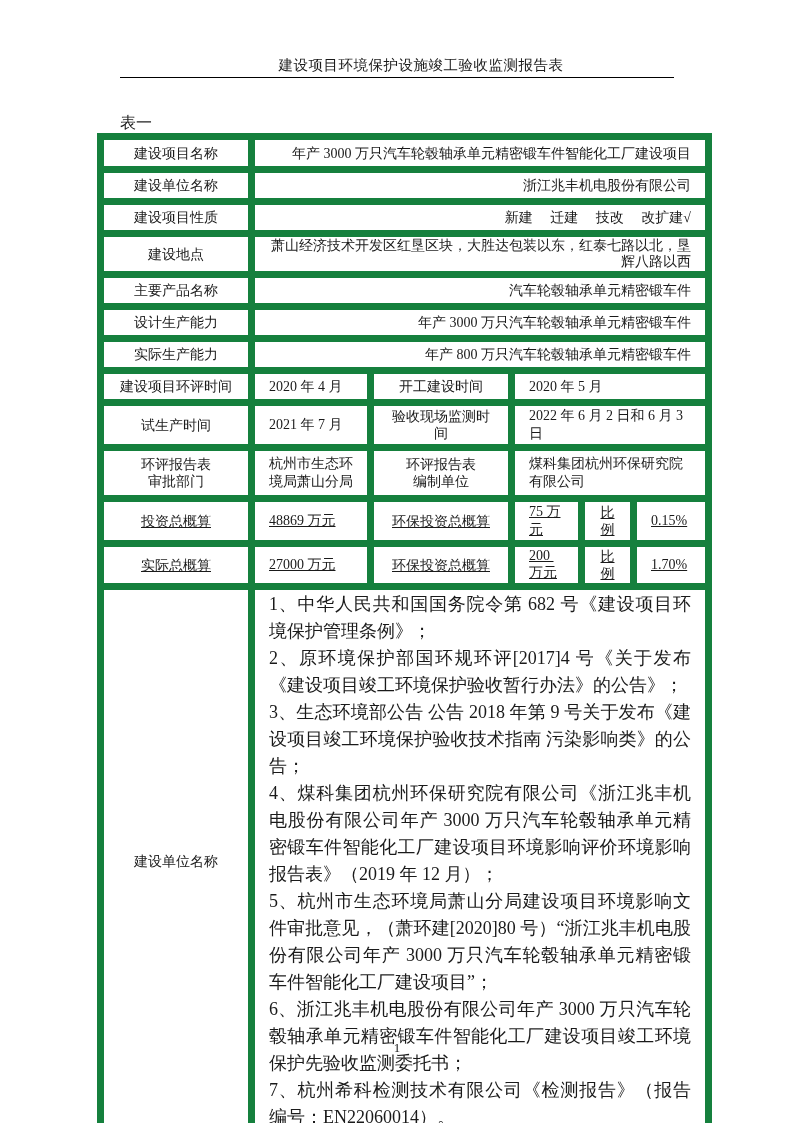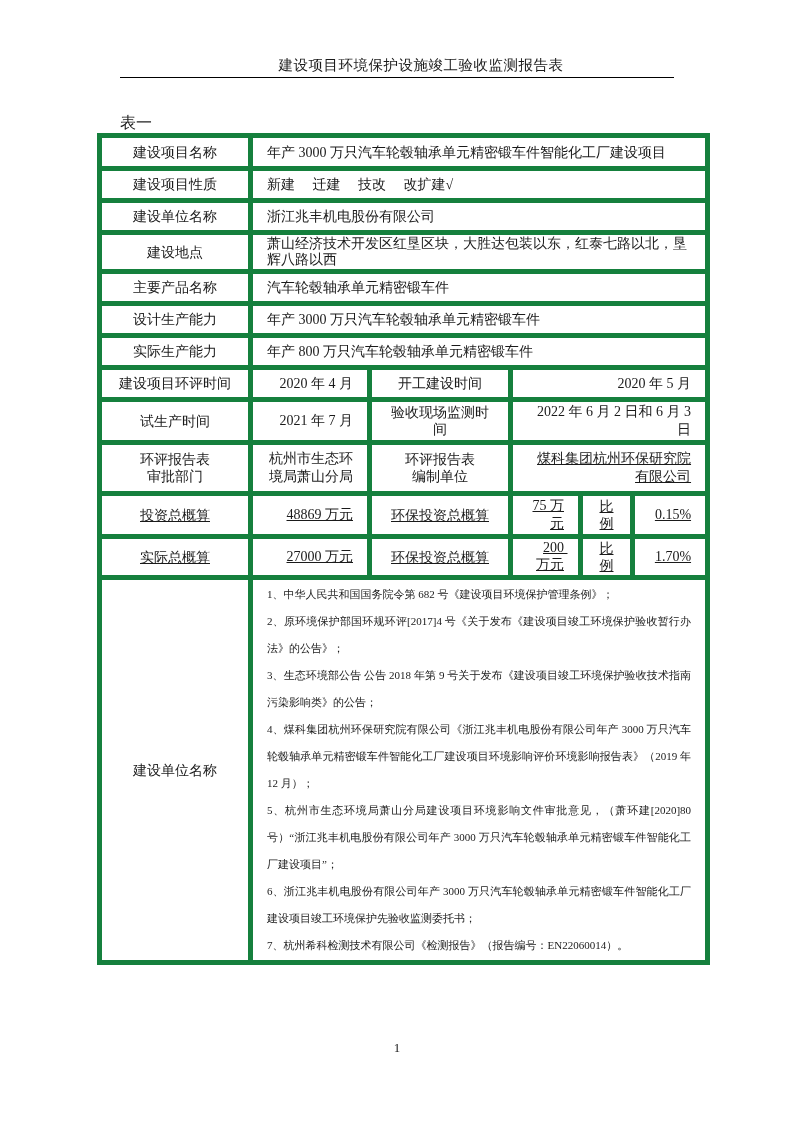--- a/index.html
+++ b/index.html
@@ -25,54 +25,54 @@
     margin-top:20px;
   }
   table.report-table{
     position:absolute;left:97px;top:133px;
     width:608px;
     border-collapse:collapse;
     table-layout:fixed;
     font-size:14px;
   }
   table.report-table td{
-    border:5px solid #15803d;
+    border:7px solid #15803d;
     padding:1px 14px;
     vertical-align:middle;
     overflow:hidden;
   }
   table.report-table{border:2px solid #000;}
   td.lbl{
     text-align:center;
     white-space:pre-line;
     line-height:17px;
   }
   td.val{
-    text-align:left;
+    text-align:right;
     white-space:pre-wrap;
     padding-left:4px;
     line-height:17px;
   }
   td.ctr{
-    text-align:right;
+    text-align:left;
     white-space:pre-wrap;
   }
   tr.h33{height:33px;}
   tr.h32{height:32px;}
   tr.h36{height:36px;}
   tr.h51{height:51px;}
   tr.h38{height:38px;text-decoration:underline;}
   tr.hbasis{height:384px;}
   td.basis-cell{
     vertical-align:top;
     padding:3px 3px 0 4px;
   }
   td.basis-cell p{
     margin:0;
-    font-size:11px;
+    font-size:18px;
     line-height:27px;
     text-align:justify;
   }
   .page-number{
     position:absolute;left:0;top:1040px;width:100%;
     text-align:center;font-size:13px;
   }
 </style>
 </head>
 <body>
@@ -91,26 +91,26 @@
       <col style="width:70px">
       <col style="width:52px">
       <col style="width:75px">
     </colgroup>
     <tbody>
       <tr class="h33">
         <td class="lbl">建设项目名称</td>
         <td class="val" colspan="5">年产 3000 万只汽车轮毂轴承单元精密锻车件智能化工厂建设项目</td>
       </tr>
       <tr class="h32">
+        <td class="lbl">建设单位名称</td>
+        <td class="val" colspan="5">浙江兆丰机电股份有限公司</td>
+      </tr>
+      <tr class="h32">
         <td class="lbl">建设项目性质</td>
         <td class="val" colspan="5">新建　 迁建　 技改　 改扩建√</td>
-      </tr>
-      <tr class="h32">
-        <td class="lbl">建设单位名称</td>
-        <td class="val" colspan="5">浙江兆丰机电股份有限公司</td>
       </tr>
       <tr class="h36">
         <td class="lbl">建设地点</td>
         <td class="val" colspan="5" style="line-height:16px;margin-top:8px;">萧山经济技术开发区红垦区块，大胜达包装以东，红泰七路以北，垦辉八路以西</td>
       </tr>
       <tr class="h32">
         <td class="lbl">主要产品名称</td>
         <td class="val" colspan="5">汽车轮毂轴承单元精密锻车件</td>
       </tr>
       <tr class="h32">
@@ -133,21 +133,21 @@
         <td class="ctr">2021 年 7 月</td>
         <td class="lbl">验收现场监测时间</td>
         <td class="ctr" colspan="3">2022 年 6 月 2 日和 6 月 3 日</td>
       </tr>
       <tr class="h51">
         <td class="lbl">环评报告表
 审批部门</td>
         <td class="ctr" style="line-height:18px;">杭州市生态环境局萧山分局</td>
         <td class="lbl">环评报告表
 编制单位</td>
-        <td class="ctr" colspan="3" style="line-height:18px;text-decoration:underline;">煤科集团杭州环保研究院有限公司</td>
+        <td class="ctr" colspan="3" style="line-height:18px;">煤科集团杭州环保研究院有限公司</td>
       </tr>
 
       <tr class="h38">
         <td class="lbl">投资总概算</td>
         <td class="ctr">48869 万元</td>
         <td class="lbl">环保投资总概算</td>
         <td class="ctr">75 万元</td>
         <td class="lbl">比例</td>
         <td class="ctr">0.15%</td>
       </tr>

